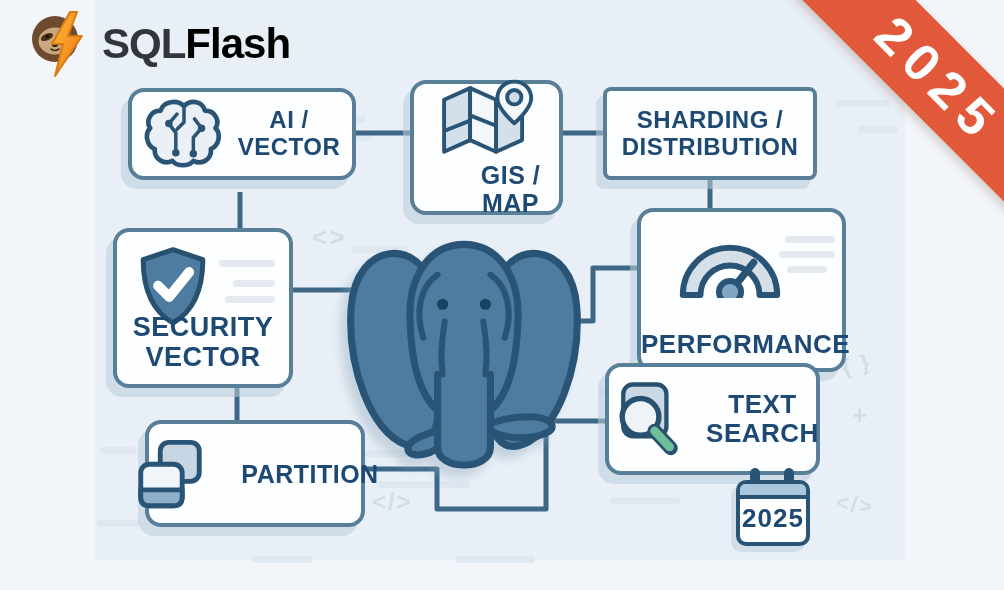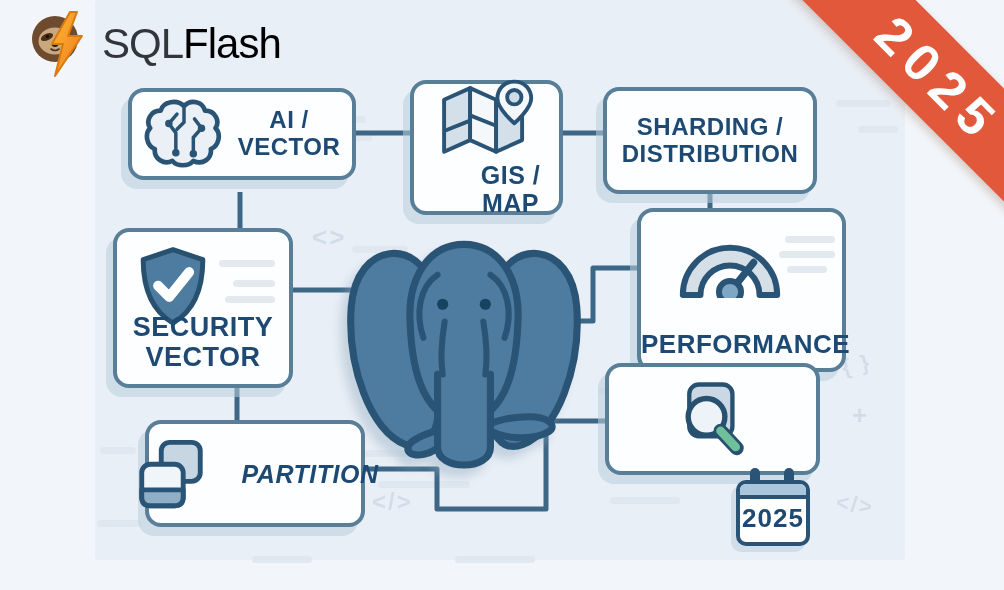--- a/index.html
+++ b/index.html
@@ -28,21 +28,21 @@
   .cal .hdr{height:15px;background:#a9c6dd;border-bottom:4px solid #2a5475;}
   .cal .yr{display:flex;align-items:center;justify-content:center;height:39px;
            font-size:26px;font-weight:bold;color:#1d4973;letter-spacing:1px;}
   
   .ribbon{position:absolute;left:765px;top:36px;width:340px;height:80px;background:#e2583a;
           transform:rotate(45deg);display:flex;align-items:center;justify-content:center;
           box-shadow:0 4px 10px rgba(120,60,30,.25);z-index:9;}
   .ribbon .txt{color:#ffffff;font-size:52px;font-weight:bold;letter-spacing:9px;padding-left:9px;}
   
   .logo{position:absolute;left:30px;top:10px;display:flex;align-items:center;gap:8px;z-index:9;}
-  .logo .word{font-size:42px;font-weight:400;letter-spacing:-1px;}
+  .logo .word{font-size:42px;font-weight:700;letter-spacing:-1px;}
   .logo .sql{color:#32353b;}
   .logo .flash{color:#000000;}
   .elephant{position:absolute;left:344px;top:224px;z-index:3;
             filter:drop-shadow(-7px 9px 5px rgba(150,176,196,.45));}
   .z4{z-index:4;} .z2{z-index:2;} .z1{z-index:1;}
 </style>
 </head>
 <body>
 
 <div class="stage">
@@ -132,21 +132,21 @@
         </g>
         <path d="M62,2 C54,2 49,8 49,15 C49,23 62,34 62,34 C62,34 75,23 75,15 C75,8 70,2 62,2 Z" fill="#f4f8fb" stroke="#2a5475" stroke-width="3" stroke-linejoin="round"></path>
         <circle cx="62" cy="14" r="5.5" fill="#cfdbe6" stroke="#2a5475" stroke-width="3"></circle>
       </svg>
       <div class="lbl" style="font-size:25px;margin-left:48px;">
         <span>GIS / MAP</span>
       </div>
     </div>
   </div>
 
-  <div class="box z4" style="left:603px;top:87px;width:214px;height:107px;">
+  <div class="box z4" style="left:603px;top:87px;width:214px;height:93px;border-radius:8px;">
     <div class="lbl" style="font-size:24px;">
       <span>SHARDING /</span>
       <span>DISTRIBUTION</span>
     </div>
   </div>
 
   <div class="box z4" style="left:113px;top:228px;width:180px;height:160px;padding-left:36px;">
     <svg style="position:absolute;left:18px;top:14px;" width="76" height="82" viewBox="0 0 60 66">
       <path d="M30,3 L54,11 C54,34 47,52 30,62 C13,52 6,34 6,11 Z" fill="#4e7ca1" stroke="#27516f" stroke-width="4" stroke-linejoin="round"></path>
       <path d="M18,32 L27,41 L43,21" fill="none" stroke="#ffffff" stroke-width="8" stroke-linecap="round" stroke-linejoin="round"></path>
@@ -168,40 +168,44 @@
     </svg>
     <div class="boxline" style="left:144px;top:24px;width:50px;"></div>
     <div class="boxline" style="left:138px;top:39px;width:56px;"></div>
     <div class="boxline" style="left:146px;top:54px;width:40px;"></div>
     <div class="lbl" style="position:absolute;left:0;right:0;bottom:9px;font-size:26px;">
       <span>PERFORMANCE</span>
     </div>
   </div>
 
   <div class="box z4" style="left:145px;top:420px;width:220px;height:107px;">
-    <div class="row" style="gap:32px;font-style:italic;">
+    <div class="row" style="gap:32px;">
       <svg width="78" height="78" viewBox="0 0 64 64">
         <rect x="24" y="6" width="32" height="32" rx="7" fill="#c6d6e3" stroke="#2a5475" stroke-width="4"></rect>
         <rect x="8" y="24" width="34" height="34" rx="7" fill="#f0f5f9" stroke="#2a5475" stroke-width="4"></rect>
         <path d="M8,45 L42,45 L42,51 Q42,58 35,58 L15,58 Q8,58 8,51 Z" fill="#8fafc8" stroke="#2a5475" stroke-width="4" stroke-linejoin="round"></path>
       </svg>
       <div class="lbl" style="font-size:25px;">
         <span>PARTITION</span>
       </div>
     </div>
   </div>
 
   <div class="box z4" style="left:605px;top:363px;width:215px;height:112px;">
     <div class="row" style="gap:18px;">
       <svg width="82" height="80" viewBox="0 0 76 72">
         <rect x="16" y="4" width="40" height="48" rx="9" fill="#c9d8e4" stroke="#27516f" stroke-width="4"></rect>
         <circle cx="32" cy="34" r="17" fill="#eef3f7" stroke="#27516f" stroke-width="5"></circle>
         <line x1="45" y1="47" x2="60" y2="63" stroke="#27516f" stroke-width="13" stroke-linecap="round"></line>
         <line x1="45" y1="47" x2="59" y2="62" stroke="#6fbf9b" stroke-width="8" stroke-linecap="round"></line>
       </svg>
+      <div class="lbl" style="font-size:26px;">
+        <span>TEXT</span>
+        <span>SEARCH</span>
+      </div>
     </div>
   </div>
 
   <div class="cal">
     <div class="peg" style="left:14px;"></div>
     <div class="peg" style="left:48px;"></div>
     <div class="body">
       <div class="hdr"></div>
       <div class="yr">2025</div>
     </div>

